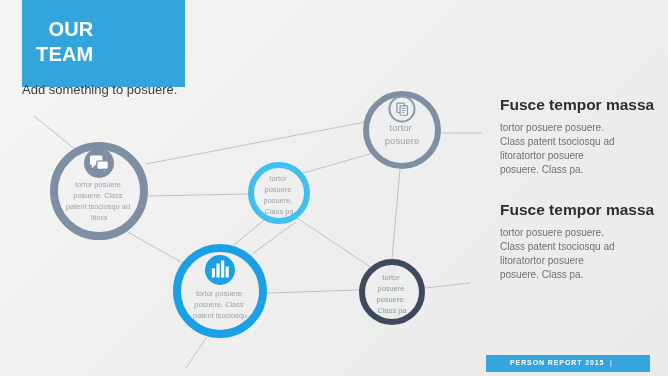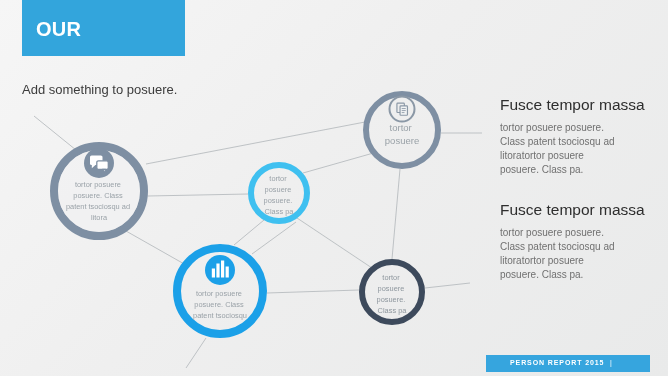--- a/index.html
+++ b/index.html
@@ -11,38 +11,38 @@
   }
   #slide{
     position:relative;
     width:668px;height:376px;
     background:linear-gradient(135deg,#f6f6f6 0%,#efefef 45%,#e9eaea 100%);
     overflow:hidden;
   }
 
   
   #title-box{
-    position:absolute;left:22px;top:0;width:163px;height:56px;
+    position:absolute;left:22px;top:0;width:163px;height:87px;
     background:#33a5dc;
     text-align:right;
   }
   #title-box .t{
     position:absolute;left:14px;top:17px;
     color:#ffffff;font-weight:bold;font-size:20px;line-height:25px;
     letter-spacing:.2px;
   }
   #subtitle{
     position:absolute;left:22px;top:82px;
     font-size:13px;color:#3c3c3c;
   }
 
   
   .txt-block{position:absolute;left:500px;width:158px;}
   .txt-block h3{
-    margin:0 0 7px 0;font-size:15.5px;font-weight:normal;color:#2e2e2e;
+    margin:0 0 7px 0;font-size:15.5px;font-weight:bold;color:#2e2e2e;
   }
   .txt-block p{
     margin:0;font-size:10px;line-height:14px;color:#707070;
   }
   #block-1{top:96px;}
   #block-2{top:201px;}
 
   
   #footer-bar{
     position:absolute;left:486px;top:355px;width:164px;height:17px;
@@ -166,20 +166,21 @@
         <tspan x="392" dy="11">posuere</tspan>
         <tspan x="392" dy="11">posuere.</tspan>
         <tspan x="392" dy="11">Class pa</tspan>
       </text>
     </g>
   </svg>
 
   <div id="title-box">
     <div class="t">
       <div>OUR</div>
+      <div>TEAM</div>
     </div>
   </div>
   <div id="subtitle">Add something to posuere.</div>
 
   <div class="txt-block" id="block-1">
     <h3>Fusce tempor massa</h3>
     <p>
       <span>tortor posuere posuere.</span><br>
       <span>Class patent tsociosqu ad</span><br>
       <span>litoratortor posuere</span><br>

